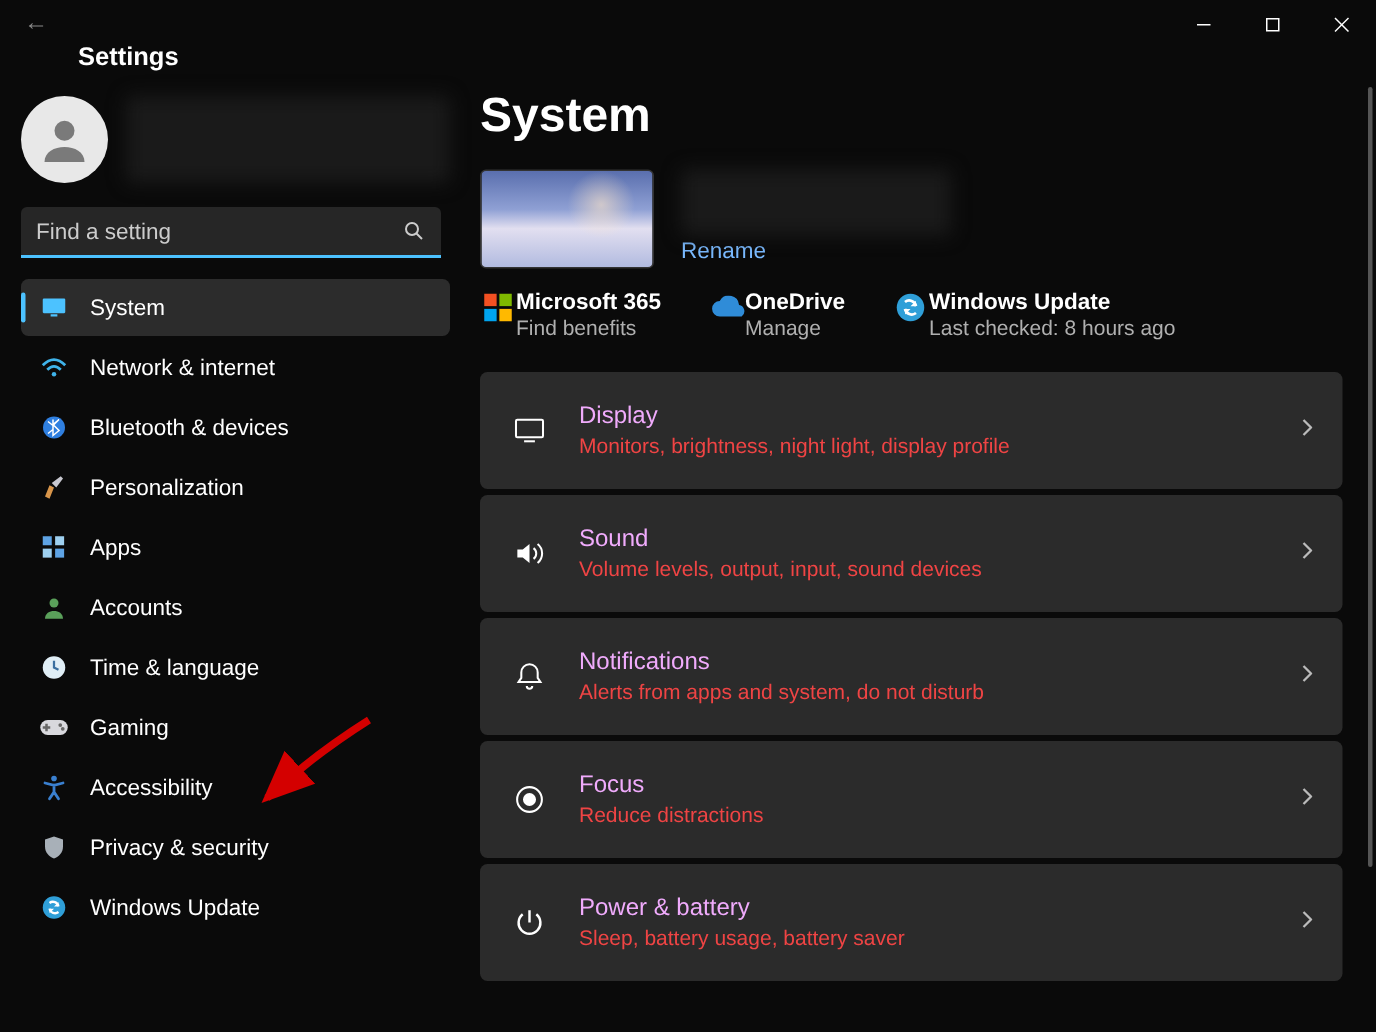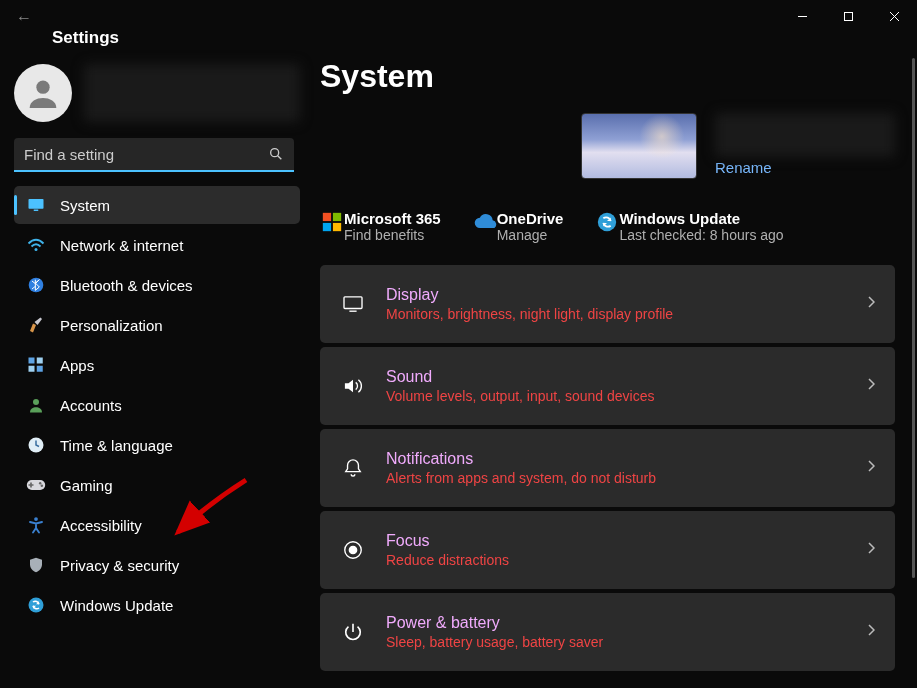--- a/index.html
+++ b/index.html
@@ -28,21 +28,21 @@
 
 .nav { list-style: none; }
 .nav li { display: flex; align-items: center; gap: 14px; height: 38px; padding: 0 10px 0 12px; border-radius: 5px; color: #fff; font-size: 15px; position: relative; margin-bottom: 2px; cursor: pointer; }
 .nav li.sel { background: #2c2c2c; }
 .nav li.sel::before { content: ""; position: absolute; left: 0; top: 9px; width: 3px; height: 20px; background: #4cc2ff; border-radius: 2px; }
 .nav .ic { width: 20px; height: 20px; display: flex; align-items: center; justify-content: center; }
 
 .main { flex: 1; padding: 10px 22px 0 10px; overflow-y: auto; position: relative; }
 .h1 { color: #fff; font-size: 32px; font-weight: 600; margin-bottom: 18px; }
 
-.device-row { display: flex; gap: 18px; align-items: flex-start; margin-bottom: 31px; justify-content: flex-end; }
+.device-row { display: flex; gap: 18px; align-items: flex-start; margin-bottom: 14px; }
 .thumb { width: 116px; height: 66px; border-radius: 4px; border: 1px solid #333; background: linear-gradient(180deg,#5a6fae 0%,#8fa0d4 40%,#e2dff0 60%,#b2bbe0 100%); position: relative; overflow: hidden; }
 .thumb::after { content:""; position:absolute; inset:0; background: radial-gradient(circle at 70% 35%, rgba(255,230,200,.6) 0%, transparent 25%); }
 .device-name { display: flex; flex-direction: column; }
 .name-blur { width: 180px; height: 44px; background: #1a1a1a; filter: blur(6px); border-radius: 4px; margin-bottom: 2px; }
 .rename { color: #7abaff; font-size: 15px; }
 
 .links { display: flex; gap: 32px; margin-bottom: 22px; flex-wrap: wrap; }
 .link { display: flex; gap: 0; align-items: flex-start; max-width: 220px; }
 .link .lic { width: 24px; height: 24px; display:flex; align-items:center; justify-content:center; }
 .link .lt { color: #fff; font-size: 15px; font-weight: 600; }

